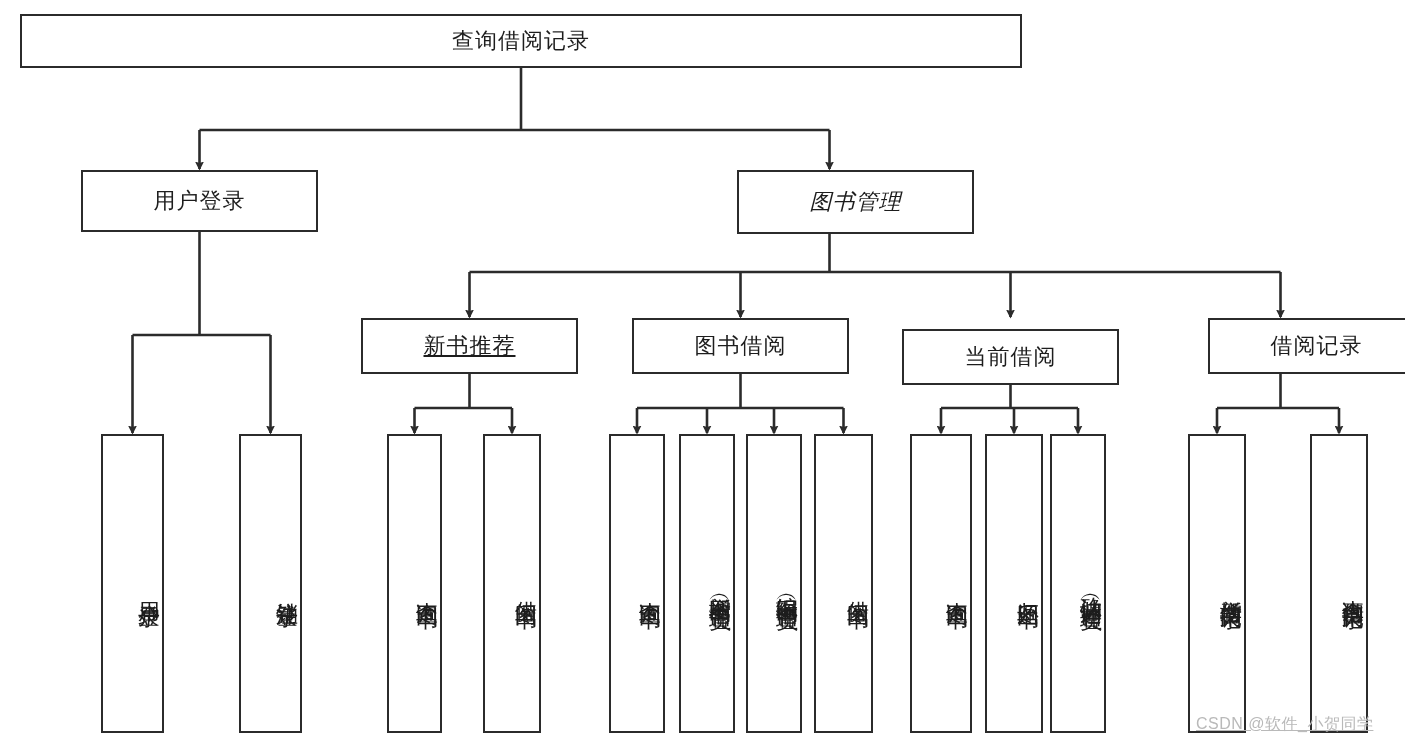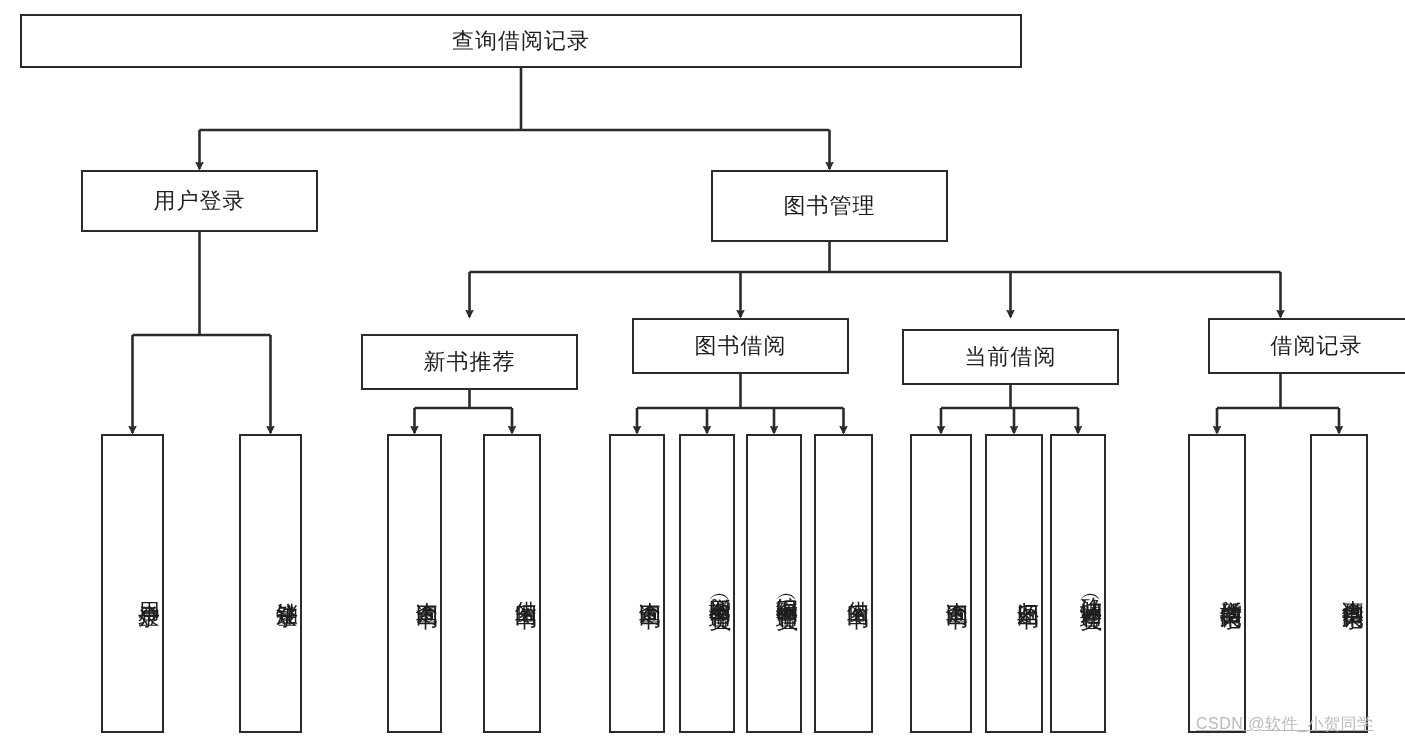--- a/index.html
+++ b/index.html
@@ -108,24 +108,24 @@
         <line x1="1339" y1="408" x2="1339" y2="433" stroke="#2b2b2b" stroke-width="2.6" marker-end="url(#arrowhead)"></line>
       </g>
   </svg>
   <div id="nodes-layer">
       <div class="node horizontal" style="left: 20px; top: 14px; width: 1002px; height: 54px;">
         <span class="node-label">查询借阅记录</span>
       </div>
       <div class="node horizontal" style="left: 81px; top: 170px; width: 237px; height: 62px;">
         <span class="node-label">用户登录</span>
       </div>
-      <div class="node horizontal" style="left: 711px; top: 170px; width: 237px; height: 72px;">
+      <div class="node horizontal" style="left: 737px; top: 170px; width: 237px; height: 64px; font-style: italic;">
         <span class="node-label">图书管理</span>
       </div>
-      <div class="node horizontal" style="left: 361px; top: 334px; width: 217px; height: 56px;">
+      <div class="node horizontal" style="left: 361px; top: 318px; width: 217px; height: 56px; text-decoration: underline;">
         <span class="node-label">新书推荐</span>
       </div>
       <div class="node horizontal" style="left: 632px; top: 318px; width: 217px; height: 56px;">
         <span class="node-label">图书借阅</span>
       </div>
       <div class="node horizontal" style="left: 902px; top: 329px; width: 217px; height: 56px;">
         <span class="node-label">当前借阅</span>
       </div>
       <div class="node horizontal" style="left: 1172px; top: 318px; width: 217px; height: 56px; margin-left: 36px;">
         <span class="node-label">借阅记录</span>

